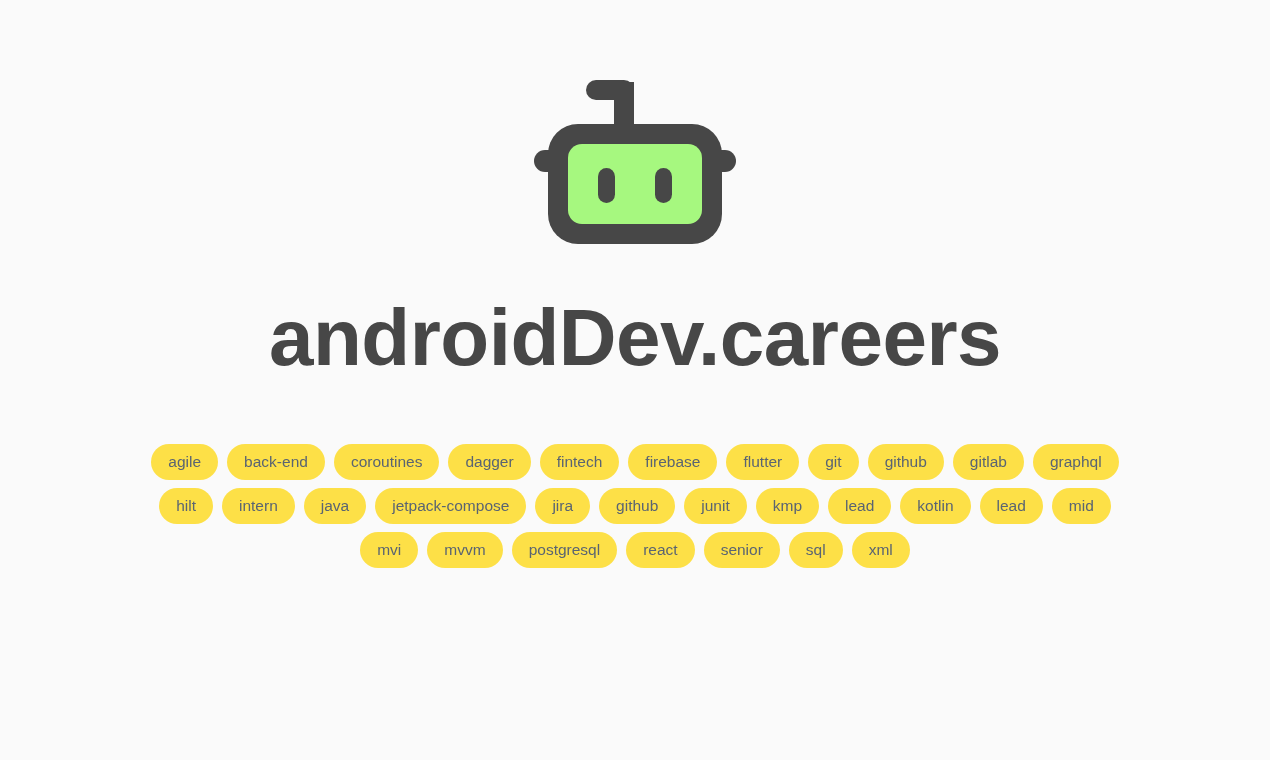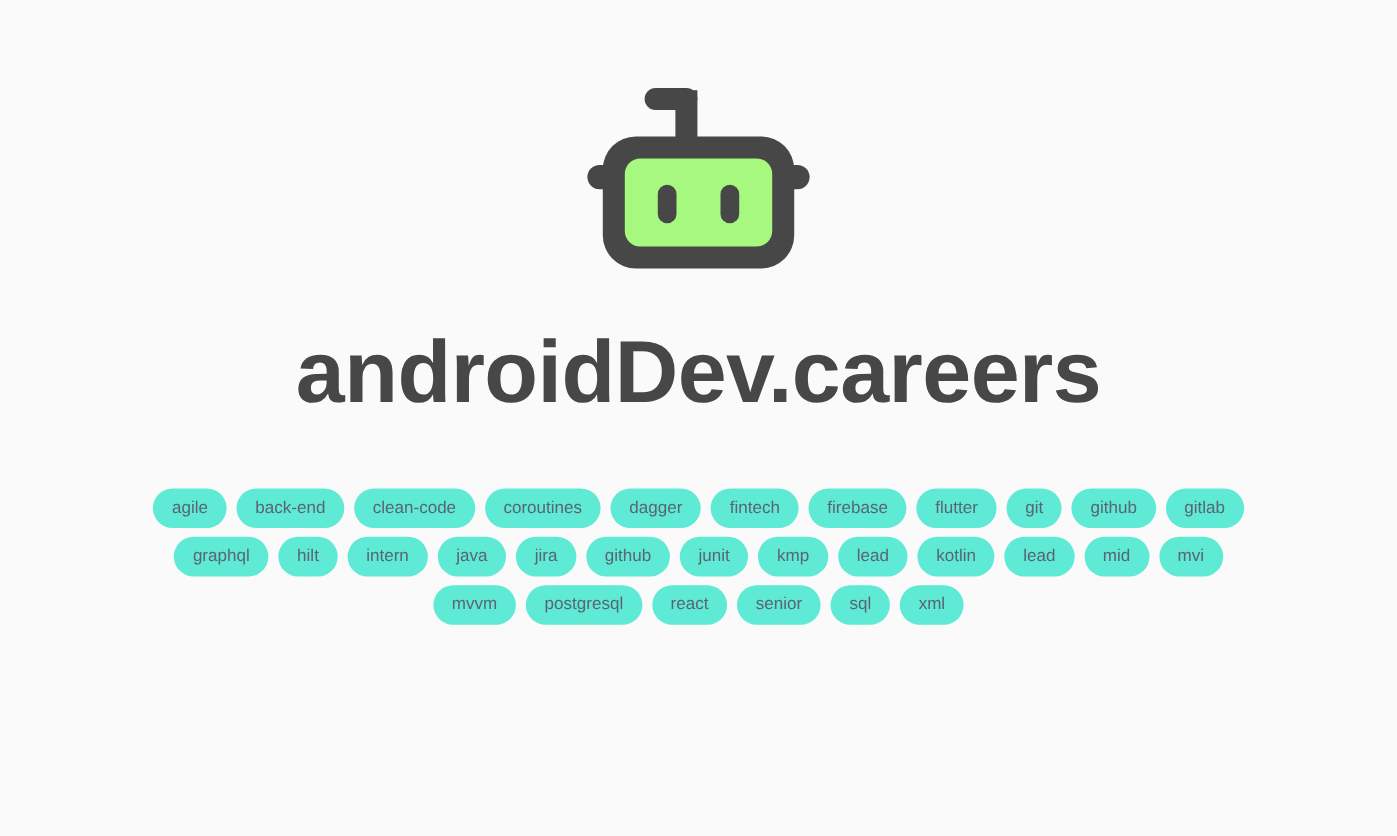--- a/index.html
+++ b/index.html
@@ -60,21 +60,21 @@
     align-content: flex-start;
     gap: 8px 9px;
   }
   .tag-chip {
     display: inline-flex;
     align-items: center;
     justify-content: center;
     height: 36px;
     padding: 0 17px;
     border-radius: 999px;
-    background: #5eead4;
+    background: #fde047;
     color: #5a6472;
     font-size: 15.5px;
     line-height: 1;
     font-weight: 400;
     white-space: nowrap;
     cursor: pointer;
     text-decoration: none;
     user-select: none;
     box-sizing: border-box;
   }
@@ -103,33 +103,33 @@
 
       <rect x="125" y="96" width="17" height="35" rx="8.5" fill="#474747"></rect>
     </svg>
   </div>
 
   <h1 class="site-title">androidDev.careers</h1>
 
   <div class="tag-cloud">
       <a class="tag-chip">agile</a>
       <a class="tag-chip">back-end</a>
-      <a class="tag-chip">clean-code</a>
       <a class="tag-chip">coroutines</a>
       <a class="tag-chip">dagger</a>
       <a class="tag-chip">fintech</a>
       <a class="tag-chip">firebase</a>
       <a class="tag-chip">flutter</a>
       <a class="tag-chip">git</a>
       <a class="tag-chip">github</a>
       <a class="tag-chip">gitlab</a>
       <a class="tag-chip">graphql</a>
       <a class="tag-chip">hilt</a>
       <a class="tag-chip">intern</a>
       <a class="tag-chip">java</a>
+      <a class="tag-chip">jetpack-compose</a>
       <a class="tag-chip">jira</a>
       <a class="tag-chip">github</a>
       <a class="tag-chip">junit</a>
       <a class="tag-chip">kmp</a>
       <a class="tag-chip">lead</a>
       <a class="tag-chip">kotlin</a>
       <a class="tag-chip">lead</a>
       <a class="tag-chip">mid</a>
       <a class="tag-chip">mvi</a>
       <a class="tag-chip">mvvm</a>

